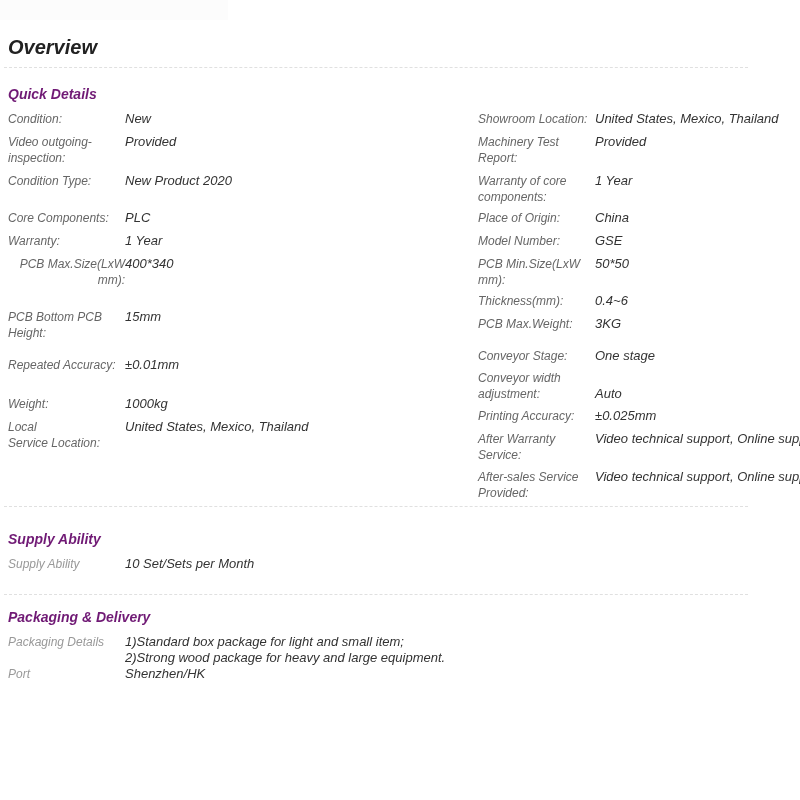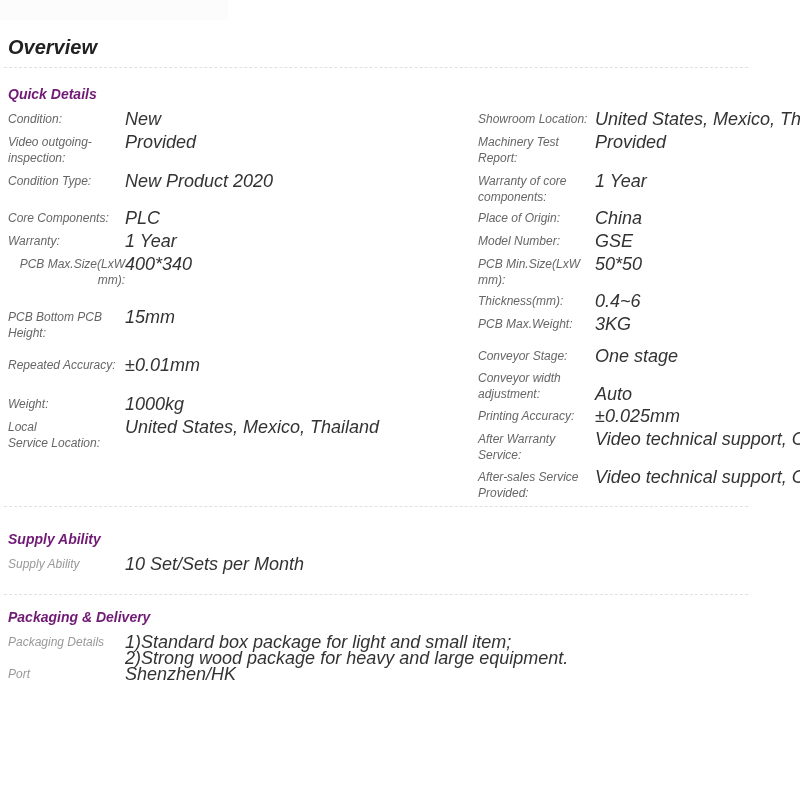--- a/index.html
+++ b/index.html
@@ -47,21 +47,21 @@
   .qd-col-right { left:478px; width:322px; }
 
   .qd-row { display:flex; align-items:flex-start; margin-bottom:7px; }
   .qd-row .label {
     flex:none; width:117px;
     font-size:12px; line-height:16px; color:#666;
     white-space:pre;
   }
   .qd-row .value {
     flex:none;
-    font-size:18px; line-height:16px; color:#333;
+    font-size:13px; line-height:16px; color:#333;
     white-space:pre;
   }
 
   
   .qd-col-left  .qd-row:nth-of-type(3)  { margin-bottom:21px; }
   .qd-col-left  .qd-row:nth-of-type(6)  { margin-bottom:21px;text-align:right; }
   .qd-col-left  .qd-row:nth-of-type(7)  { margin-bottom:16px; }
   .qd-col-left  .qd-row:nth-of-type(8)  { margin-bottom:23px; }
   .qd-col-left  .qd-row:nth-of-type(10) { margin-bottom:22px; }
   .qd-col-right .qd-row:nth-of-type(3)  { margin-bottom:5px; }

